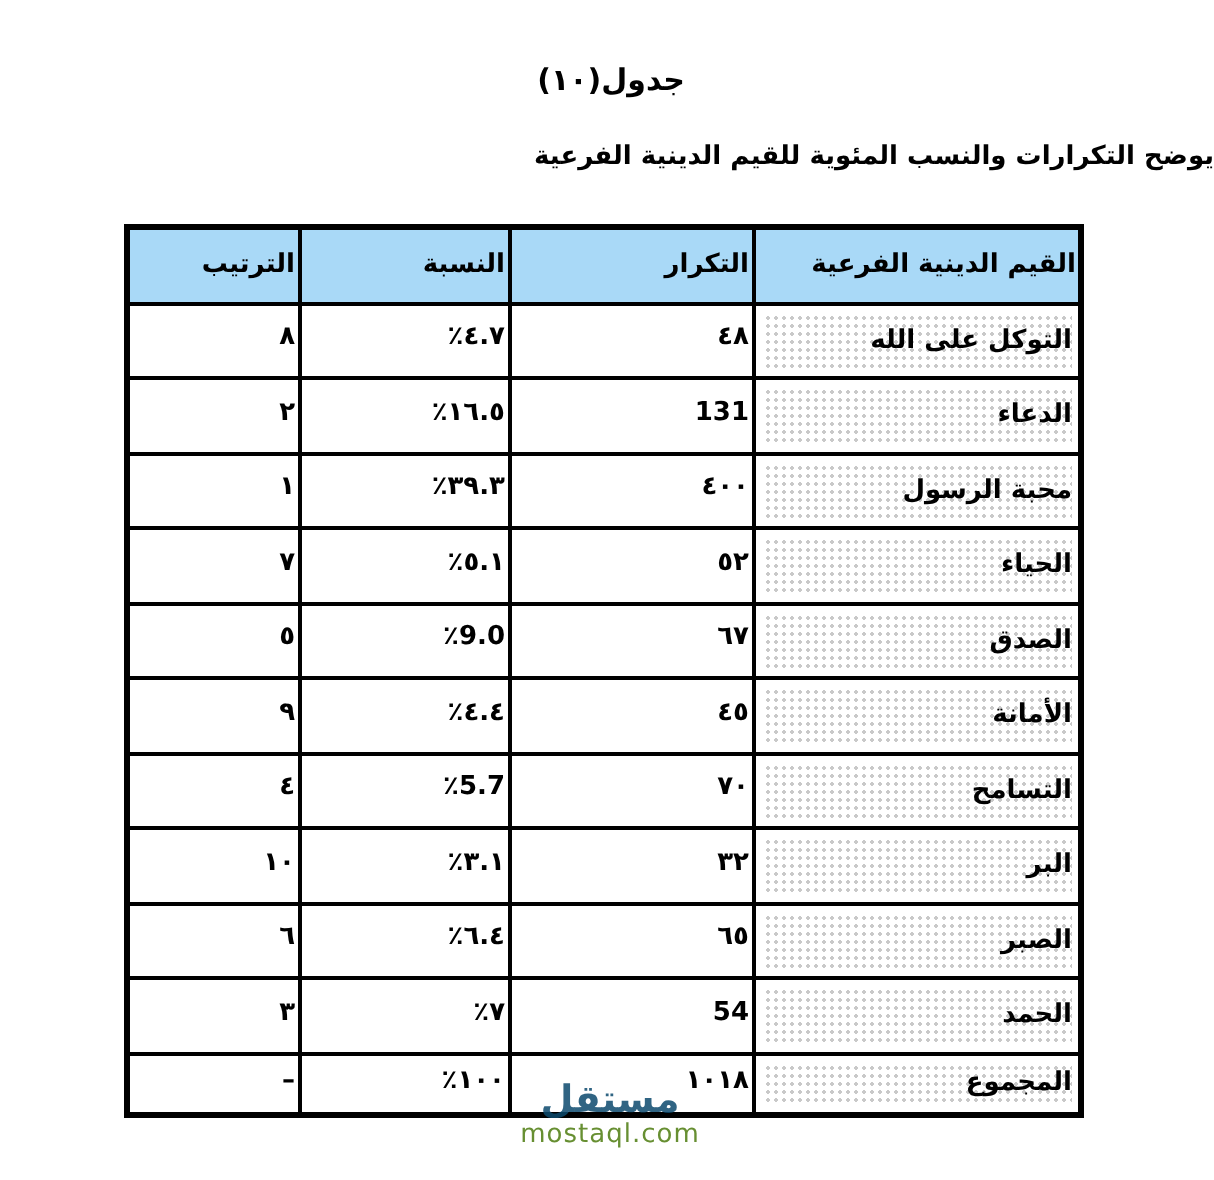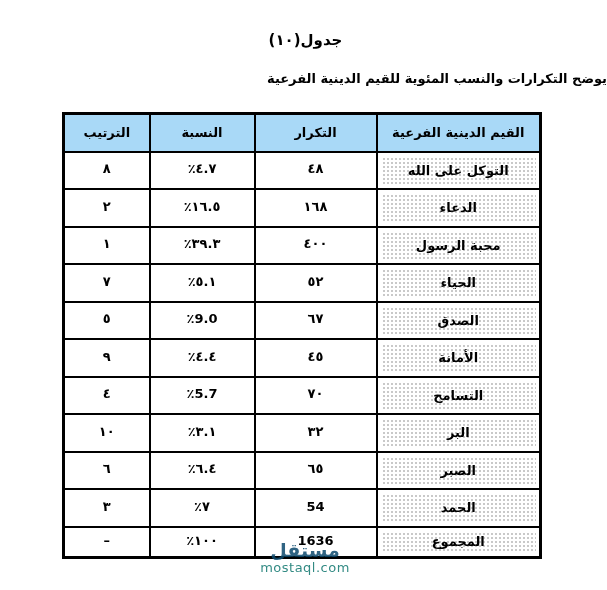--- a/index.html
+++ b/index.html
@@ -41,21 +41,21 @@
     position: absolute;
     left: 62px;
     top: 112px;
     border-collapse: collapse;
     table-layout: fixed;
     border: 3px solid #000000;
     direction: rtl;
   }
   .freq-table th, .freq-table td {
     border: 2px solid #000000;
-    text-align: center;
+    text-align: right;
     vertical-align: middle;
     font-weight: bold;
     color: #000000;
     font-size: 13px;
     overflow: hidden;
   }
   .freq-table thead tr { height: 38px; }
   .freq-table tbody tr { height: 37.5px; }
   .freq-table tbody tr:last-child { height: 31px; }
   .freq-table th {
@@ -84,21 +84,21 @@
   }
   .wm-logo {
     font-size: 19px;
     font-weight: bold;
     color: #0c4a6e;
     direction: rtl;
     line-height: 21px;
   }
   .wm-domain {
     font-size: 13px;
-    color: #0f766e;
+    color: #4d7c0f;
     letter-spacing: 0.5px;
     line-height: 13px;
   }
 </style>
 </head>
 <body>
 
 <div class="page">
 
   <div class="doc-title">جدول(١٠)</div>
@@ -121,21 +121,21 @@
     </thead>
     <tbody>
       <tr>
         <td class="value-cell">التوكل على الله</td>
         <td class="num-cell">٤٨</td>
         <td class="num-cell">٪٤.٧</td>
         <td class="num-cell">٨</td>
       </tr>
       <tr>
         <td class="value-cell">الدعاء</td>
-        <td class="num-cell">١٦٨</td>
+        <td class="num-cell">131</td>
         <td class="num-cell">٪١٦.٥</td>
         <td class="num-cell">٢</td>
       </tr>
       <tr>
         <td class="value-cell">محبة الرسول</td>
         <td class="num-cell">٤٠٠</td>
         <td class="num-cell">٪٣٩.٣</td>
         <td class="num-cell">١</td>
       </tr>
       <tr>
@@ -175,21 +175,21 @@
         <td class="num-cell">٦</td>
       </tr>
       <tr>
         <td class="value-cell">الحمد</td>
         <td class="num-cell">54</td>
         <td class="num-cell">٪٧</td>
         <td class="num-cell">٣</td>
       </tr>
       <tr>
         <td class="value-cell">المجموع</td>
-        <td class="num-cell">1636</td>
+        <td class="num-cell">١٠١٨</td>
         <td class="num-cell">٪١٠٠</td>
         <td class="num-cell">–</td>
       </tr>
     </tbody>
   </table>
 
   <div class="watermark">
     <div class="wm-logo">مستقل</div>
     <div class="wm-domain">mostaql.com</div>
   </div>

